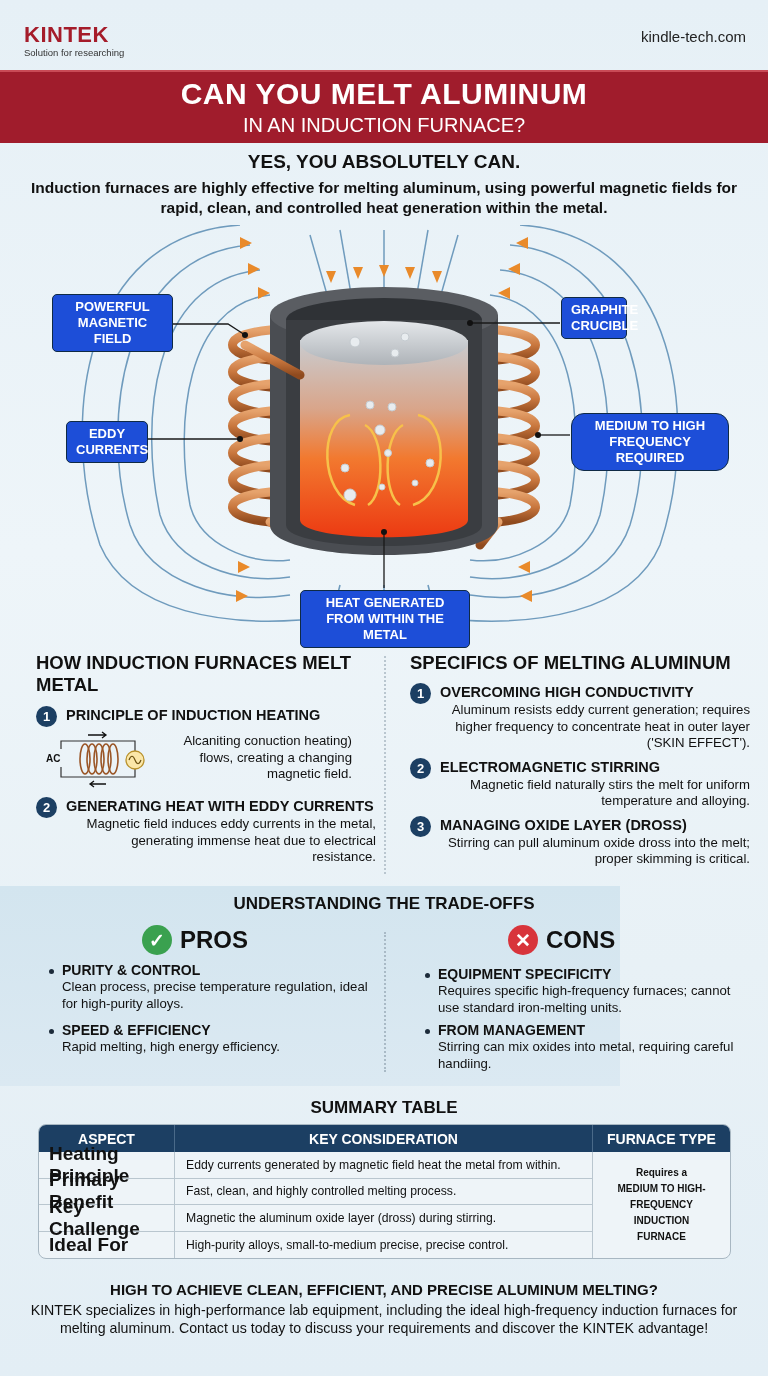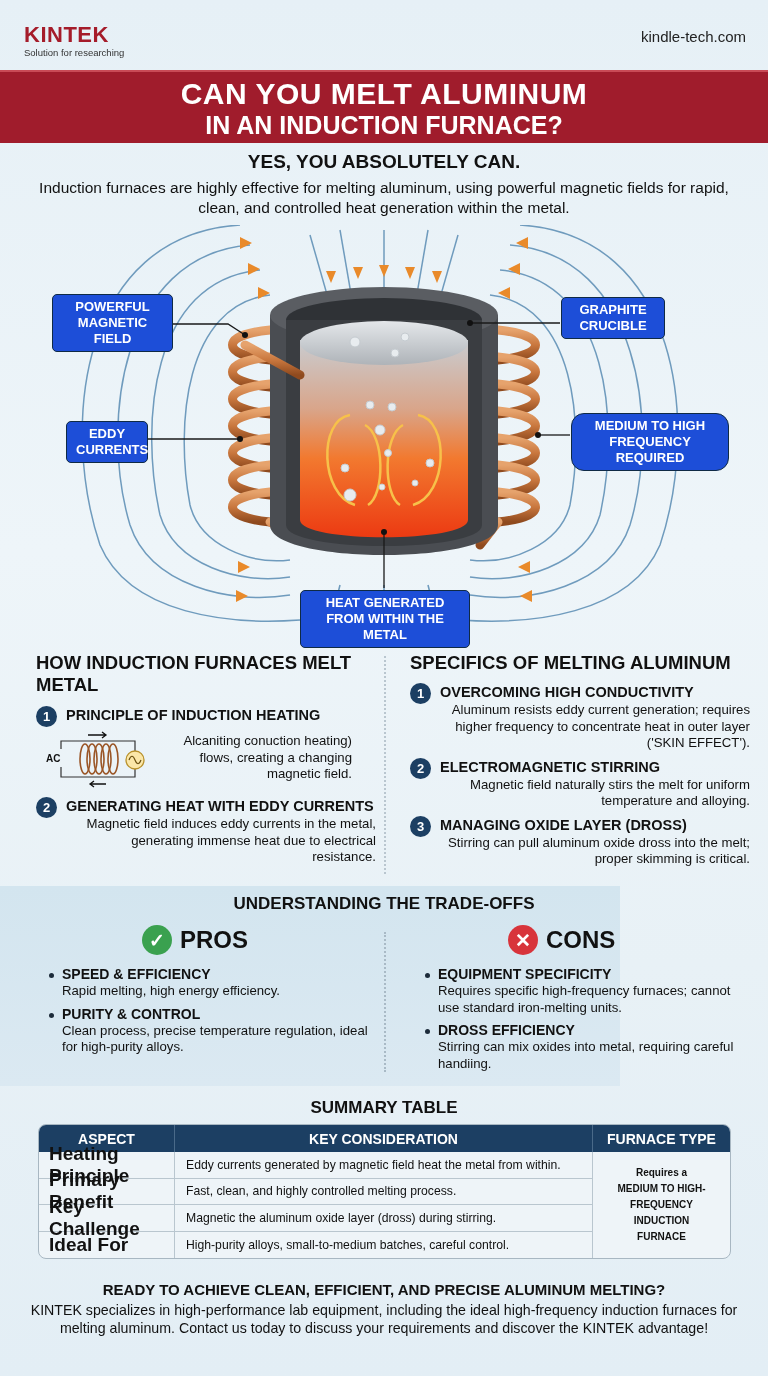--- a/index.html
+++ b/index.html
@@ -15,25 +15,25 @@
   .logo-main { font-size: 22px; font-weight: bold; color: #a51c2a; letter-spacing: 0.5px; line-height: 22px; }
   .logo-sub { font-size: 9.5px; color: #333; margin-top: 1px; }
   .site-url { position: absolute; right: 22px; top: 28px; font-size: 15px; color: #222; }
 
   .title-banner {
     position: absolute; left: 0; top: 70px; width: 768px; height: 73px;
     background: #a01c2c; color: #fff; text-align: center;
     border-top: 2px solid #c94a56;
   }
   .title-l1 { font-size: 30px; font-weight: bold; line-height: 34px; margin-top: 5px; letter-spacing: 0.5px; }
-  .title-l2 { font-size: 25px; font-weight: bold; line-height: 28px; }
+  .title-l2 { font-size: 20px; font-weight: normal; line-height: 28px; }
 
   .intro { position: absolute; left: 20px; top: 150px; width: 728px; text-align: center; }
   .intro-head { font-size: 19px; font-weight: bold; line-height: 24px; }
-  .intro-body { font-size: 15.5px; line-height: 20px; margin-top: 4px; }
+  .intro-body { font-size: 15.5px; line-height: 20px; margin-top: 4px; font-weight: bold; }
 
   .diagram { position: absolute; left: 0; top: 225px; width: 768px; height: 415px; }
   .callout {
     position: absolute; background: #1d4ed8; color: #fff;
     font-weight: bold; font-size: 13px; line-height: 16px;
     text-align: center; padding: 4px 9px; border-radius: 5px;
     border: 1px solid #0f2a45;
   }
 
   .section-how { position: absolute; left: 36px; top: 652px; width: 340px; }
@@ -227,21 +227,21 @@
     <g fill="#111">
       <circle cx="245" cy="110" r="3"></circle>
       <circle cx="240" cy="214" r="3"></circle>
       <circle cx="470" cy="98" r="3"></circle>
       <circle cx="538" cy="210" r="3"></circle>
       <circle cx="384" cy="307" r="3"></circle>
     </g>
   </svg>
   <div class="callout" style="left:52px; top:69px; width:121px;">POWERFUL MAGNETIC FIELD</div>
   <div class="callout" style="left:66px; top:196px; width:82px;">EDDY CURRENTS</div>
-  <div class="callout" style="left:561px; top:72px; width:104px;">GRAPHITE CRUCIBLE</div>
+  <div class="callout" style="left:561px; top:72px; width:66px;">GRAPHITE CRUCIBLE</div>
   <div class="callout" style="left:571px; top:188px; width:158px;border-radius:13px;">MEDIUM TO HIGH FREQUENCY REQUIRED</div>
   <div class="callout" style="left:300px; top:365px; width:170px;">HEAT GENERATED FROM WITHIN THE METAL</div>
 </div>
 
 <div class="section-how">
   <div class="sec-title">HOW INDUCTION FURNACES MELT METAL</div>
   <div class="num-item" style="margin-top:10px;">
     <div class="num-badge">1</div>
     <div class="num-title">PRINCIPLE OF INDUCTION HEATING</div>
     <div style="display:flex; margin-top:4px; margin-left:-26px;">
@@ -291,41 +291,41 @@
   </div>
 </div>
 
 <div class="tradeoffs">
   <div class="to-title">UNDERSTANDING THE TRADE-OFFS</div>
   <div class="to-col" style="left:36px;">
     <div class="to-head" style="margin-left:60px; justify-content:flex-start; padding-left:46px;">
       <span class="to-icon" style="background:#3aa14f;">✓</span>
       <span>PROS</span>
     </div>
+    <div class="bullet-item" style="margin-left:10px;">
+      <div class="b-title">PURITY &amp; CONTROL</div>
+      <div class="b-body">Clean process, precise temperature regulation, ideal for high-purity alloys.</div>
+    </div>
     <div class="bullet-item" style="margin-top:10px; margin-left:10px;">
       <div class="b-title">SPEED &amp; EFFICIENCY</div>
       <div class="b-body">Rapid melting, high energy efficiency.</div>
-    </div>
-    <div class="bullet-item" style="margin-left:10px;">
-      <div class="b-title">PURITY &amp; CONTROL</div>
-      <div class="b-body">Clean process, precise temperature regulation, ideal for high-purity alloys.</div>
     </div>
   </div>
   <div class="to-divider"></div>
   <div class="to-col" style="left:412px;">
     <div class="to-head" style="justify-content:flex-start; padding-left:96px;">
       <span class="to-icon" style="background:#d8343b;">✕</span>
       <span>CONS</span>
     </div>
     <div class="bullet-item" style="margin-top:10px; margin-left:10px;">
       <div class="b-title">EQUIPMENT SPECIFICITY</div>
       <div class="b-body">Requires specific high-frequency furnaces; cannot use standard iron-melting units.</div>
     </div>
     <div class="bullet-item" style="margin-left:10px;">
-      <div class="b-title">DROSS EFFICIENCY</div>
+      <div class="b-title">FROM MANAGEMENT</div>
       <div class="b-body">Stirring can mix oxides into metal, requiring careful handiing.</div>
     </div>
   </div>
 </div>
 
 <div class="summary-title">SUMMARY TABLE</div>
 <div class="summary-table">
   <div class="st-head">
     <div class="c1">ASPECT</div>
     <div class="c2">KEY CONSIDERATION</div>
@@ -340,29 +340,29 @@
       <div class="st-row">
         <div class="c1">Primary Benefit</div>
         <div class="c2">Fast, clean, and highly controlled melting process.</div>
       </div>
       <div class="st-row">
         <div class="c1">Key Challenge</div>
         <div class="c2">Magnetic the aluminum oxide layer (dross) during stirring.</div>
       </div>
       <div class="st-row">
         <div class="c1">Ideal For</div>
-        <div class="c2">High-purity alloys, small-to-medium batches, careful control.</div>
+        <div class="c2">High-purity alloys, small-to-medium precise, precise control.</div>
       </div>
     </div>
     <div class="st-furnace">
       <div>Requires a</div>
       <div>MEDIUM TO HIGH-</div>
       <div>FREQUENCY</div>
       <div>INDUCTION</div>
       <div>FURNACE</div>
     </div>
   </div>
 </div>
 
 <div class="cta">
-  <div class="cta-head">READY TO ACHIEVE CLEAN, EFFICIENT, AND PRECISE ALUMINUM MELTING?</div>
+  <div class="cta-head">HIGH TO ACHIEVE CLEAN, EFFICIENT, AND PRECISE ALUMINUM MELTING?</div>
   <div class="cta-body">KINTEK specializes in high-performance lab equipment, including the ideal high-frequency induction furnaces for melting aluminum. Contact us today to discuss your requirements and discover the KINTEK advantage!</div>
 </div>
 
 </body></html>

